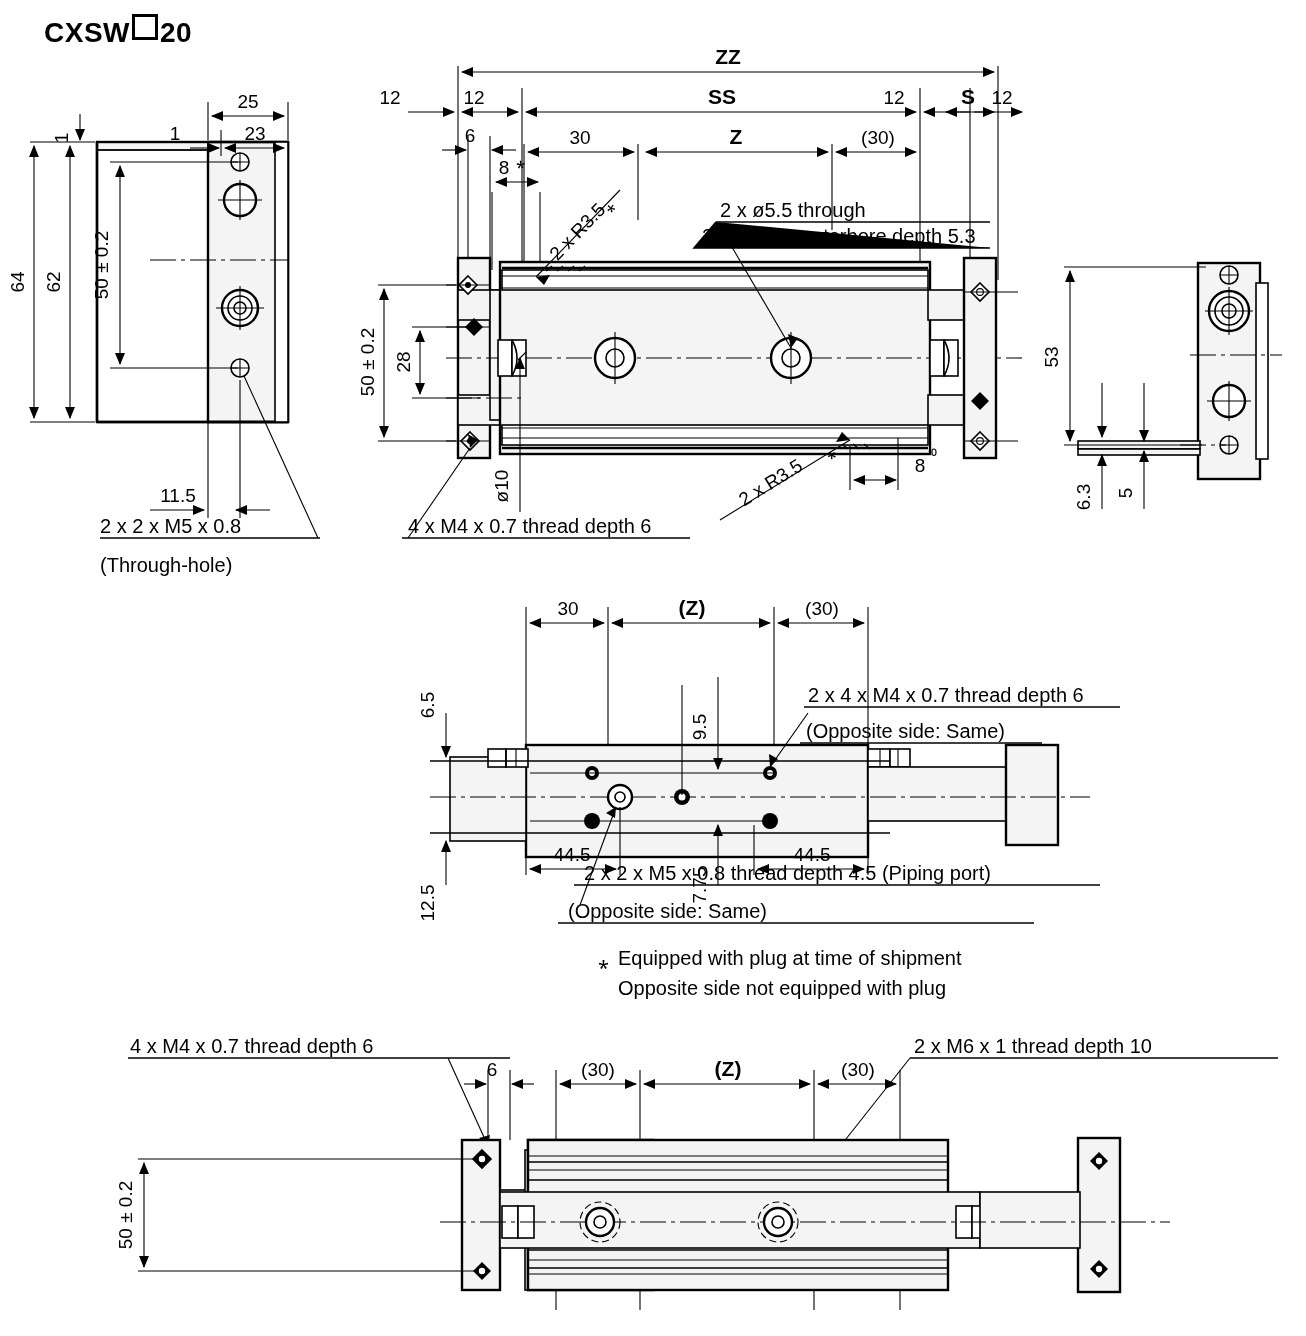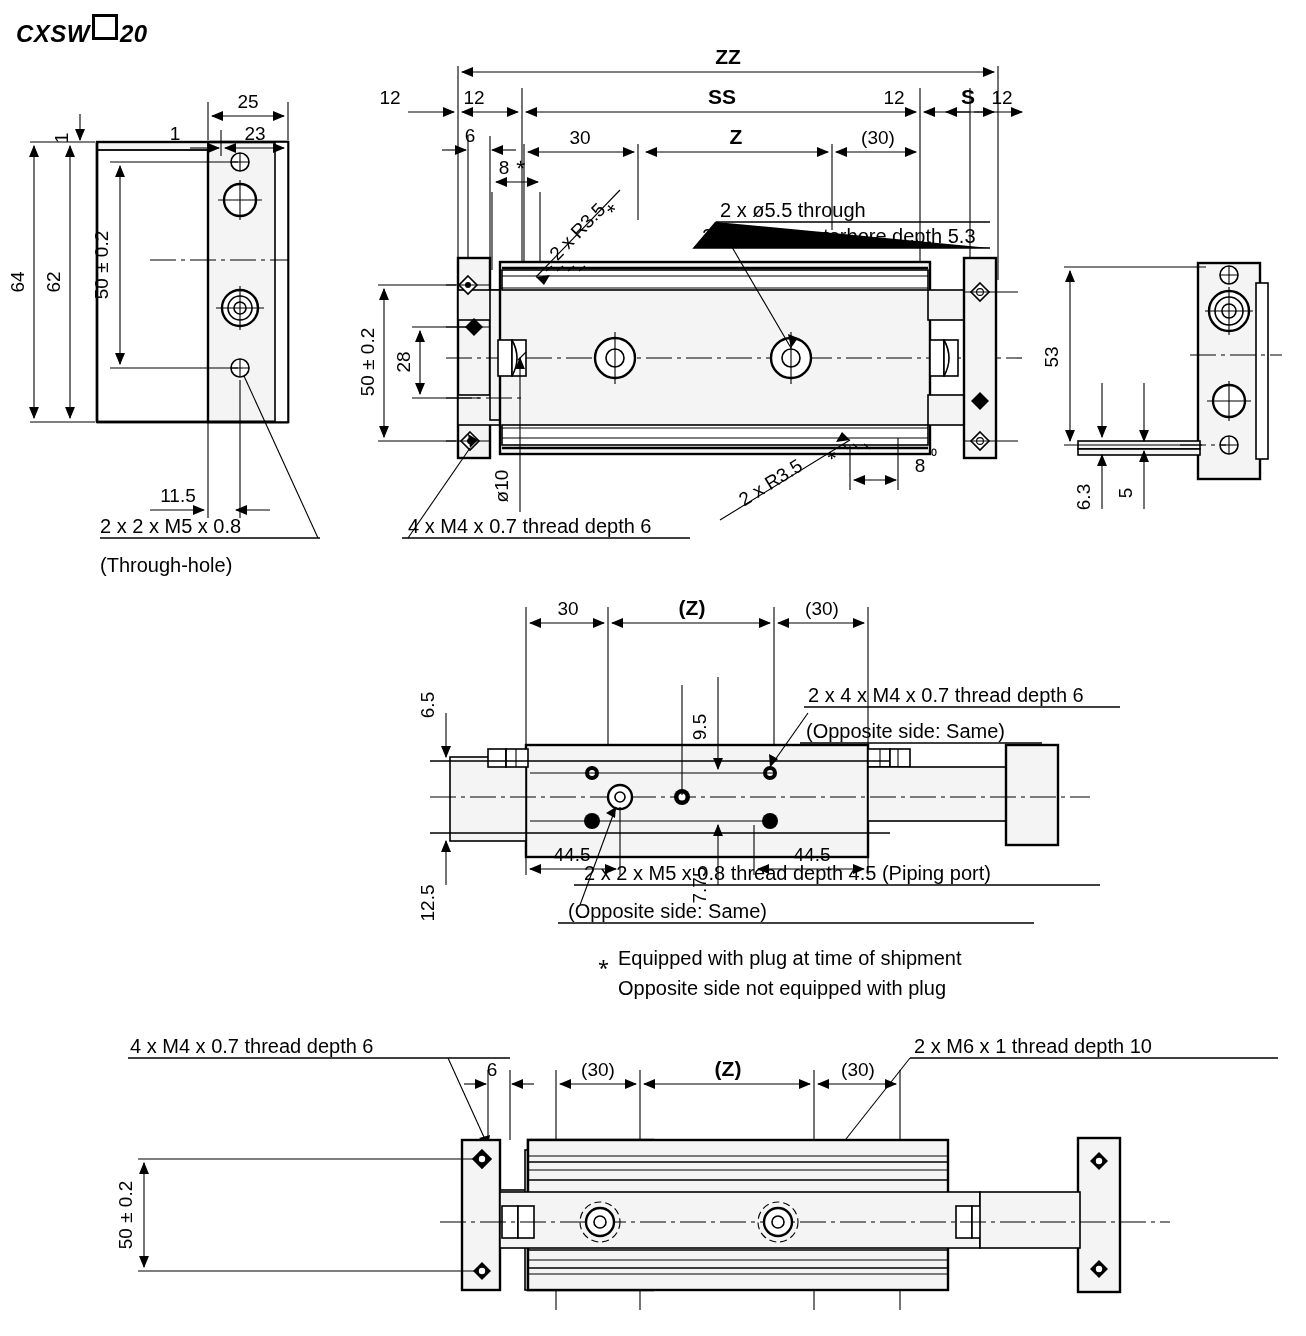--- a/index.html
+++ b/index.html
@@ -1,19 +1,19 @@
 <!DOCTYPE html>
 <html><head>
 <meta charset="utf-8">
 <style>
   html,body{margin:0;padding:0;background:#fff;}
   body{width:1306px;height:1336px;position:relative;
        font-family:"Liberation Sans",sans-serif;color:#000;overflow:hidden;}
-  #page-title{position:absolute;left:16px;top:14px;font-size:24px;font-weight:bold;
-              letter-spacing:.5px;font-style:italic;}
+  #page-title{position:absolute;left:44px;top:14px;font-size:28px;font-weight:bold;
+              letter-spacing:.5px;}
   #page-title .sq{display:inline-block;width:20px;height:20px;border:3px solid #000;
                   vertical-align:2px;margin:0 2px;}
   svg{position:absolute;left:0;top:0;}
   .txt{font-family:"Liberation Sans",sans-serif;font-size:19px;fill:#000;}
   .txt-s{font-family:"Liberation Sans",sans-serif;font-size:17px;fill:#000;}
   .txt-b{font-family:"Liberation Sans",sans-serif;font-size:21px;font-weight:bold;fill:#000;}
   .txt-note{font-family:"Liberation Sans",sans-serif;font-size:20px;fill:#000;}
   .ln{stroke:#000;fill:none;}
   .thick{stroke-width:2.4;}
   .med{stroke-width:1.6;}

